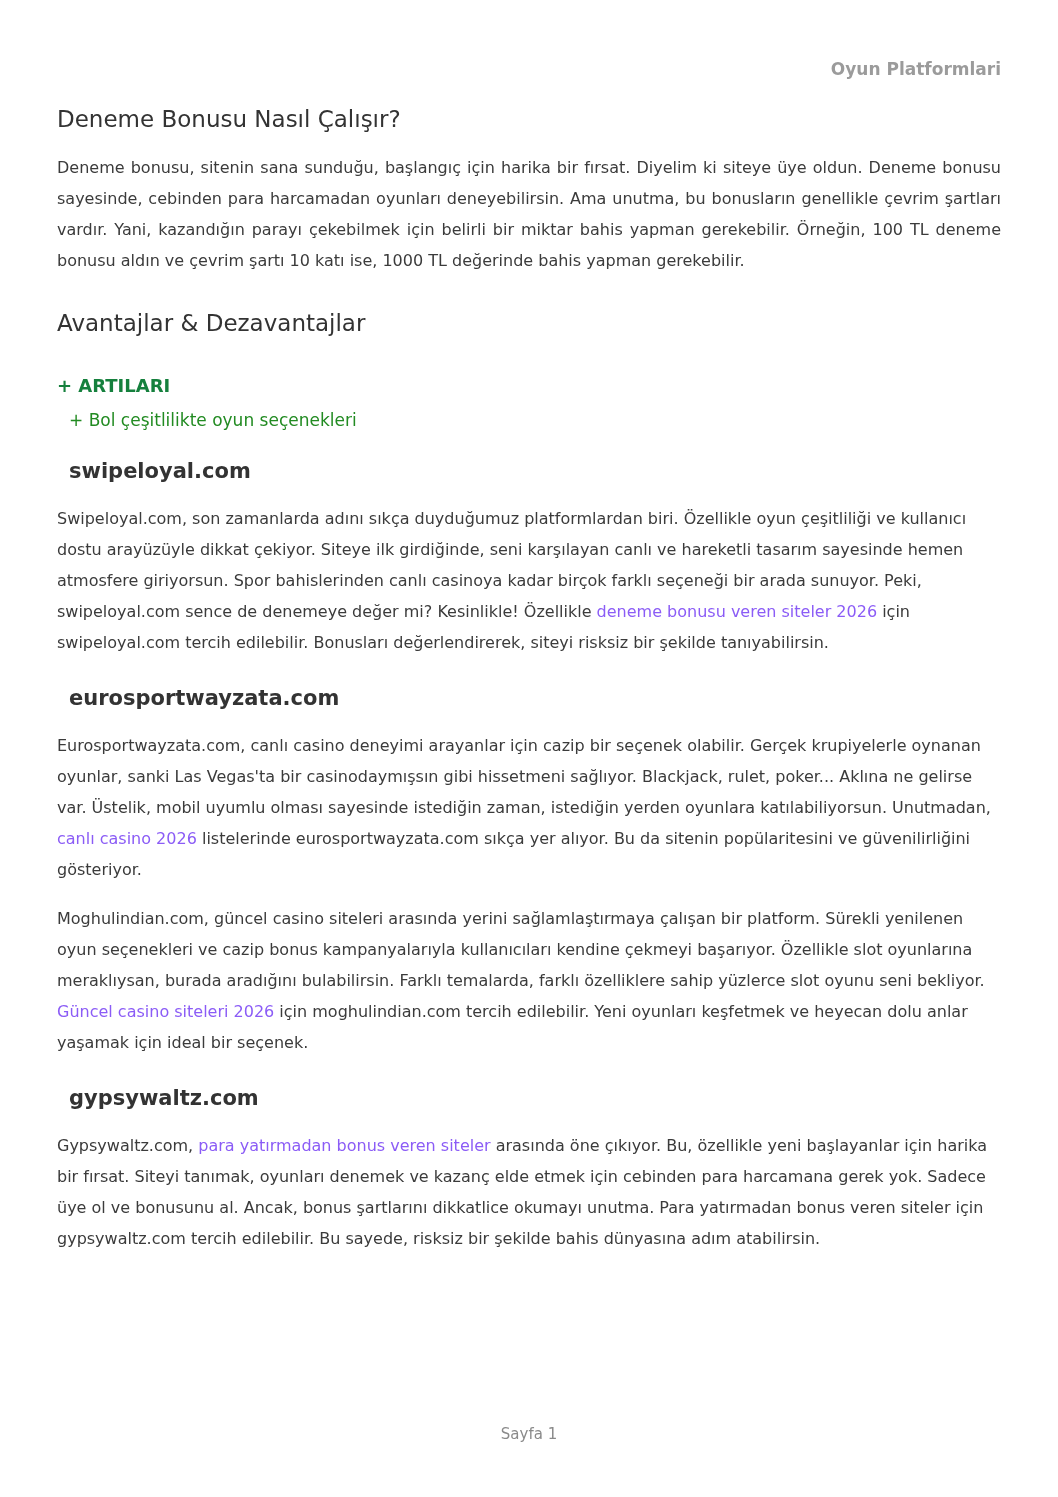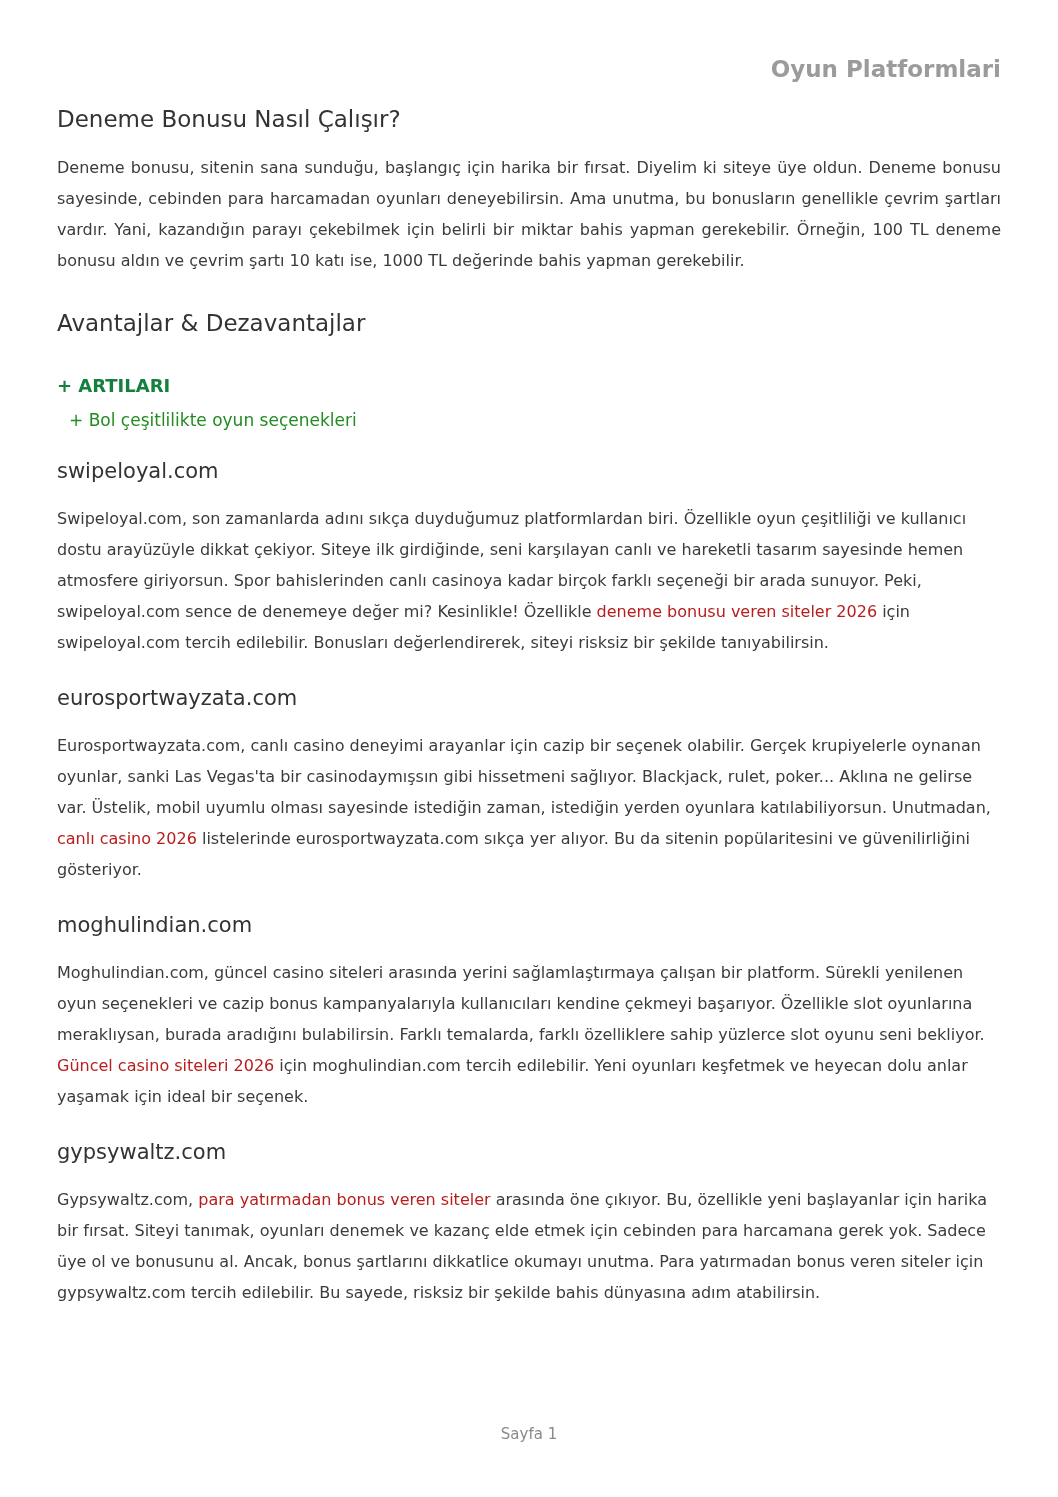--- a/index.html
+++ b/index.html
@@ -10,39 +10,39 @@
     margin: 0 auto;
     background: #ffffff;
     box-sizing: border-box;
     padding: 58px 57px 0 57px;
     overflow: hidden;
     font-family: "DejaVu Sans", "Liberation Sans", sans-serif;
     color: #3b3b3b;
   }
   .doc-header {
     text-align: right;
-    font-size: 23px;
+    font-size: 17px;
     font-weight: bold;
     color: #9b9b9b;
     line-height: 22px;
   }
   h1.doc-title, h2.doc-section-title {
     font-size: 23px;
     font-weight: normal;
     color: #333333;
     line-height: 30px;
     margin: 24px 0 0 0;
   }
   h2.doc-section-title { margin-top: 32px; }
   h3.platform-title {
     font-size: 21px;
-    font-weight: normal;
+    font-weight: bold;
     color: #333333;
     line-height: 28px;
-    margin: 26px 0 0 0;
+    margin: 26px 0 0 12px;
   }
   p.body-par {
     font-size: 16px;
     line-height: 31px;
     margin: 18px 0 0 0;
     color: #3b3b3b;
   }
   p.justified { text-align: justify; }
   .pros-label {
     margin-top: 36px;
@@ -52,21 +52,21 @@
     line-height: 23px;
   }
   .pros-item {
     margin-top: 12px;
     padding-left: 12px;
     font-size: 17px;
     color: #228b22;
     line-height: 22px;
   }
   a.doclink {
-    color: #b91c1c;
+    color: #8b5cf6;
     text-decoration: none;
     cursor: pointer;
   }
   .doc-footer {
     position: absolute;
     left: 0;
     right: 0;
     bottom: 53px;
     text-align: center;
     font-size: 15px;
@@ -91,21 +91,20 @@
 
   <div class="pros-label">+ ARTILARI</div>
   <div class="pros-item">+ Bol çeşitlilikte oyun seçenekleri</div>
 
   <h3 class="platform-title">swipeloyal.com</h3>
   <p class="body-par"><span>Swipeloyal.com, son zamanlarda adını sıkça duyduğumuz platformlardan biri. Özellikle oyun çeşitliliği ve kullanıcı dostu arayüzüyle dikkat çekiyor. Siteye ilk girdiğinde, seni karşılayan canlı ve hareketli tasarım sayesinde hemen atmosfere giriyorsun. Spor bahislerinden canlı casinoya kadar birçok farklı seçeneği bir arada sunuyor. Peki, swipeloyal.com sence de denemeye değer mi? Kesinlikle! Özellikle </span><a class="doclink">deneme bonusu veren siteler 2026</a><span> için swipeloyal.com tercih edilebilir. Bonusları değerlendirerek, siteyi risksiz bir şekilde tanıyabilirsin.</span></p>
 
   <h3 class="platform-title">eurosportwayzata.com</h3>
   <p class="body-par"><span>Eurosportwayzata.com, canlı casino deneyimi arayanlar için cazip bir seçenek olabilir. Gerçek krupiyelerle oynanan oyunlar, sanki Las Vegas'ta bir casinodaymışsın gibi hissetmeni sağlıyor. Blackjack, rulet, poker... Aklına ne gelirse var. Üstelik, mobil uyumlu olması sayesinde istediğin zaman, istediğin yerden oyunlara katılabiliyorsun. Unutmadan, </span><a class="doclink">canlı casino 2026</a><span> listelerinde eurosportwayzata.com sıkça yer alıyor. Bu da sitenin popülaritesini ve güvenilirliğini gösteriyor.</span></p>
 
-  <h3 class="platform-title">moghulindian.com</h3>
   <p class="body-par"><span>Moghulindian.com, güncel casino siteleri arasında yerini sağlamlaştırmaya çalışan bir platform. Sürekli yenilenen oyun seçenekleri ve cazip bonus kampanyalarıyla kullanıcıları kendine çekmeyi başarıyor. Özellikle slot oyunlarına meraklıysan, burada aradığını bulabilirsin. Farklı temalarda, farklı özelliklere sahip yüzlerce slot oyunu seni bekliyor. </span><a class="doclink">Güncel casino siteleri 2026</a><span> için moghulindian.com tercih edilebilir. Yeni oyunları keşfetmek ve heyecan dolu anlar yaşamak için ideal bir seçenek.</span></p>
 
   <h3 class="platform-title">gypsywaltz.com</h3>
   <p class="body-par"><span>Gypsywaltz.com, </span><a class="doclink">para yatırmadan bonus veren siteler</a><span> arasında öne çıkıyor. Bu, özellikle yeni başlayanlar için harika bir fırsat. Siteyi tanımak, oyunları denemek ve kazanç elde etmek için cebinden para harcamana gerek yok. Sadece üye ol ve bonusunu al. Ancak, bonus şartlarını dikkatlice okumayı unutma. Para yatırmadan bonus veren siteler için gypsywaltz.com tercih edilebilir. Bu sayede, risksiz bir şekilde bahis dünyasına adım atabilirsin.</span></p>
 
   <div class="doc-footer">
     <span>Sayfa 1</span>
   </div>
 
 </div>

